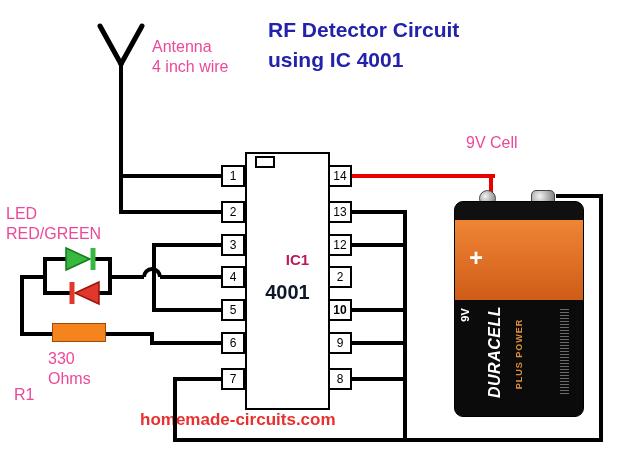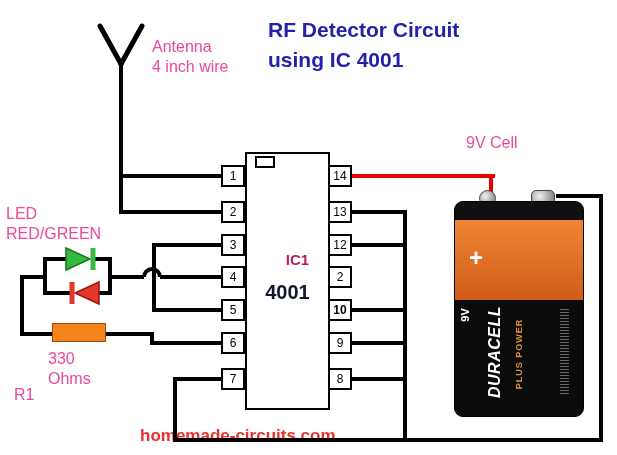--- a/index.html
+++ b/index.html
@@ -61,21 +61,21 @@
 
   <div class="label" style="left:6px;top:205px;">LED</div>
   <div class="label" style="left:6px;top:225px;">RED/GREEN</div>
 
   <div class="label" style="left:14px;top:350px;margin-top:36px;">R1</div>
   <div class="label" style="left:48px;top:350px;">330</div>
   <div class="label" style="left:48px;top:370px;">Ohms</div>
 
   <div class="label" style="left:466px;top:134px;">9V Cell</div>
 
-  <div class="footer" style="left:140px;top:410px;margin-top:16px;">homemade-circuits.com</div>
+  <div class="footer" style="left:140px;top:410px;">homemade-circuits.com</div>
 
   <div class="wire" style="left:119px;top:60px;width:4px;height:154px;"></div>
   <div class="wire" style="left:119px;top:174px;width:103px;height:4px;"></div>
   <div class="wire" style="left:119px;top:210px;width:103px;height:4px;"></div>
 
   <div class="wire" style="left:152px;top:243px;width:70px;height:4px;"></div>
   <div class="wire" style="left:152px;top:243px;width:4px;height:69px;"></div>
   <div class="wire" style="left:152px;top:308px;width:70px;height:4px;"></div>
 
   <div class="wire" style="left:112px;top:275px;width:32px;height:4px;"></div>

